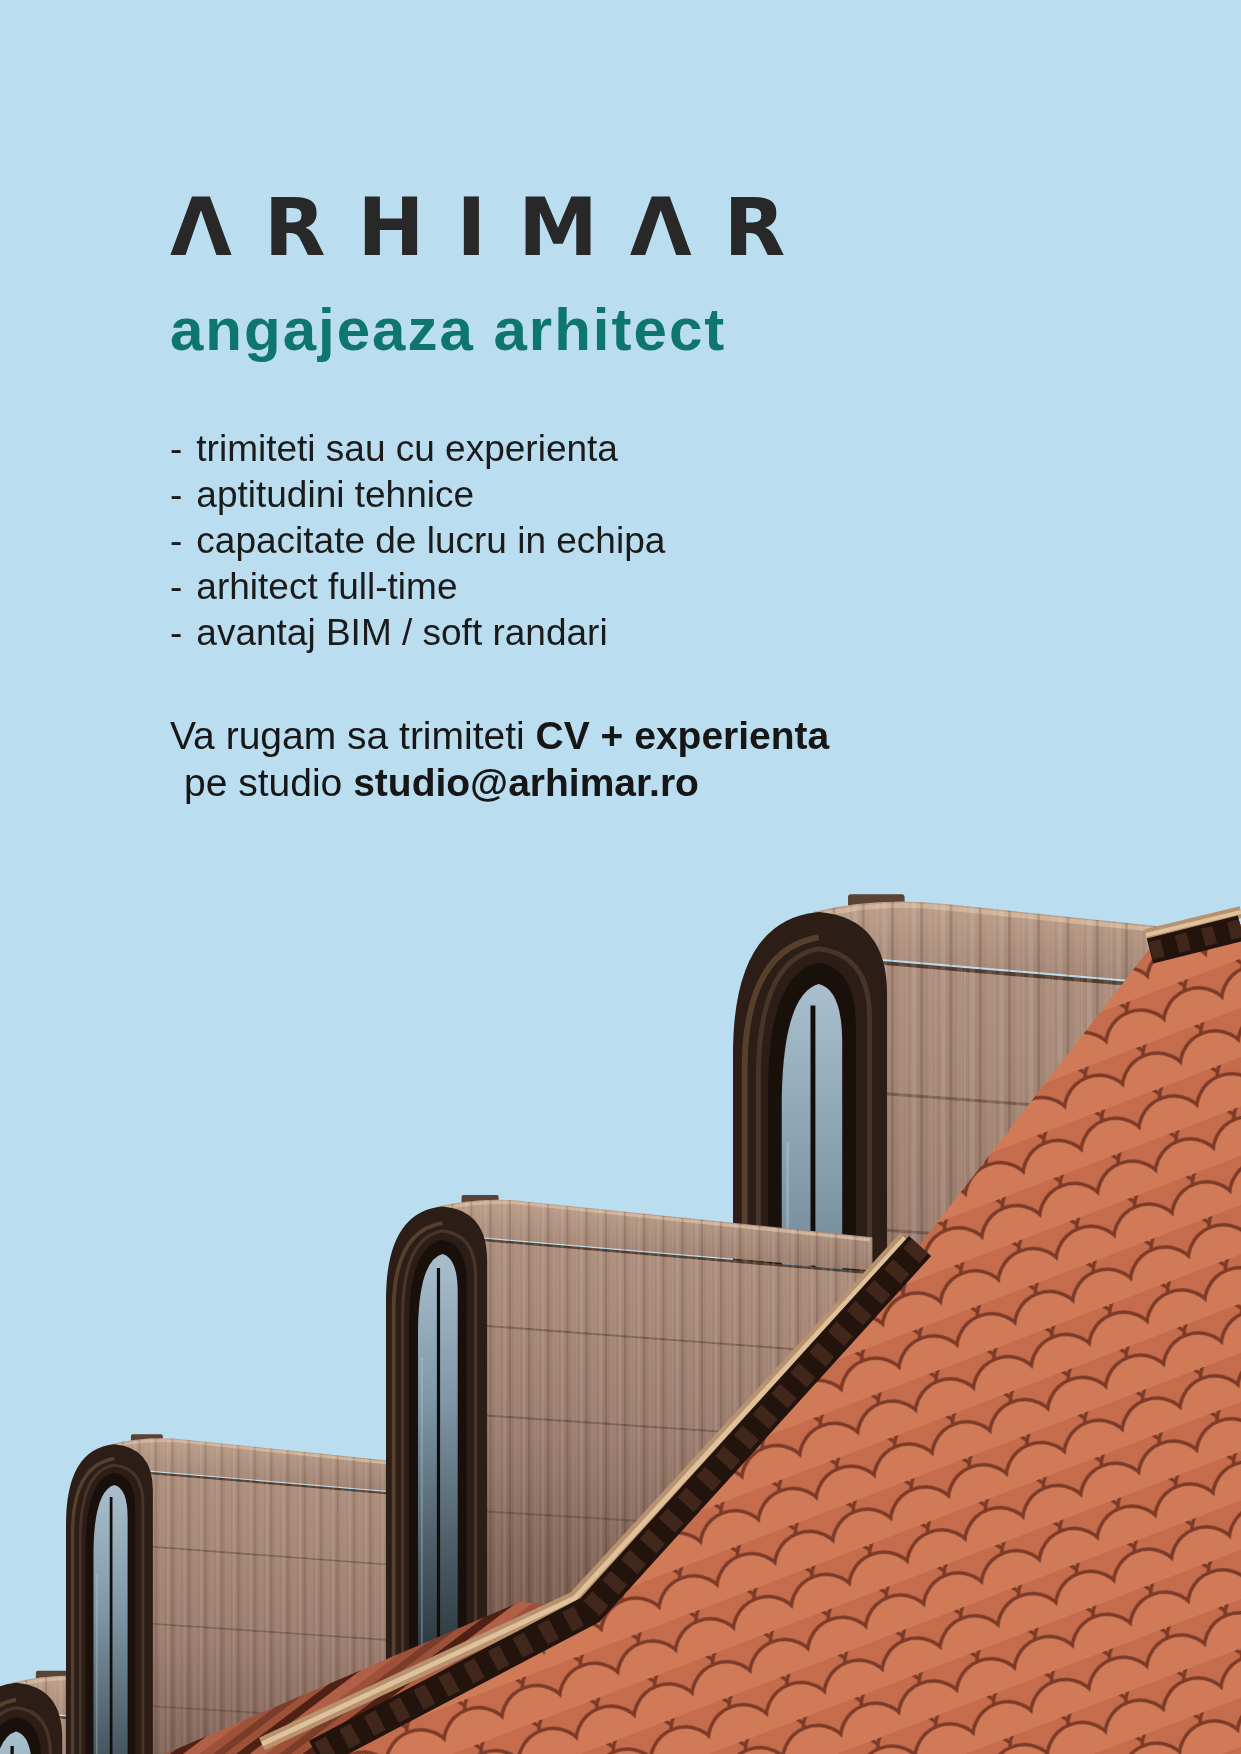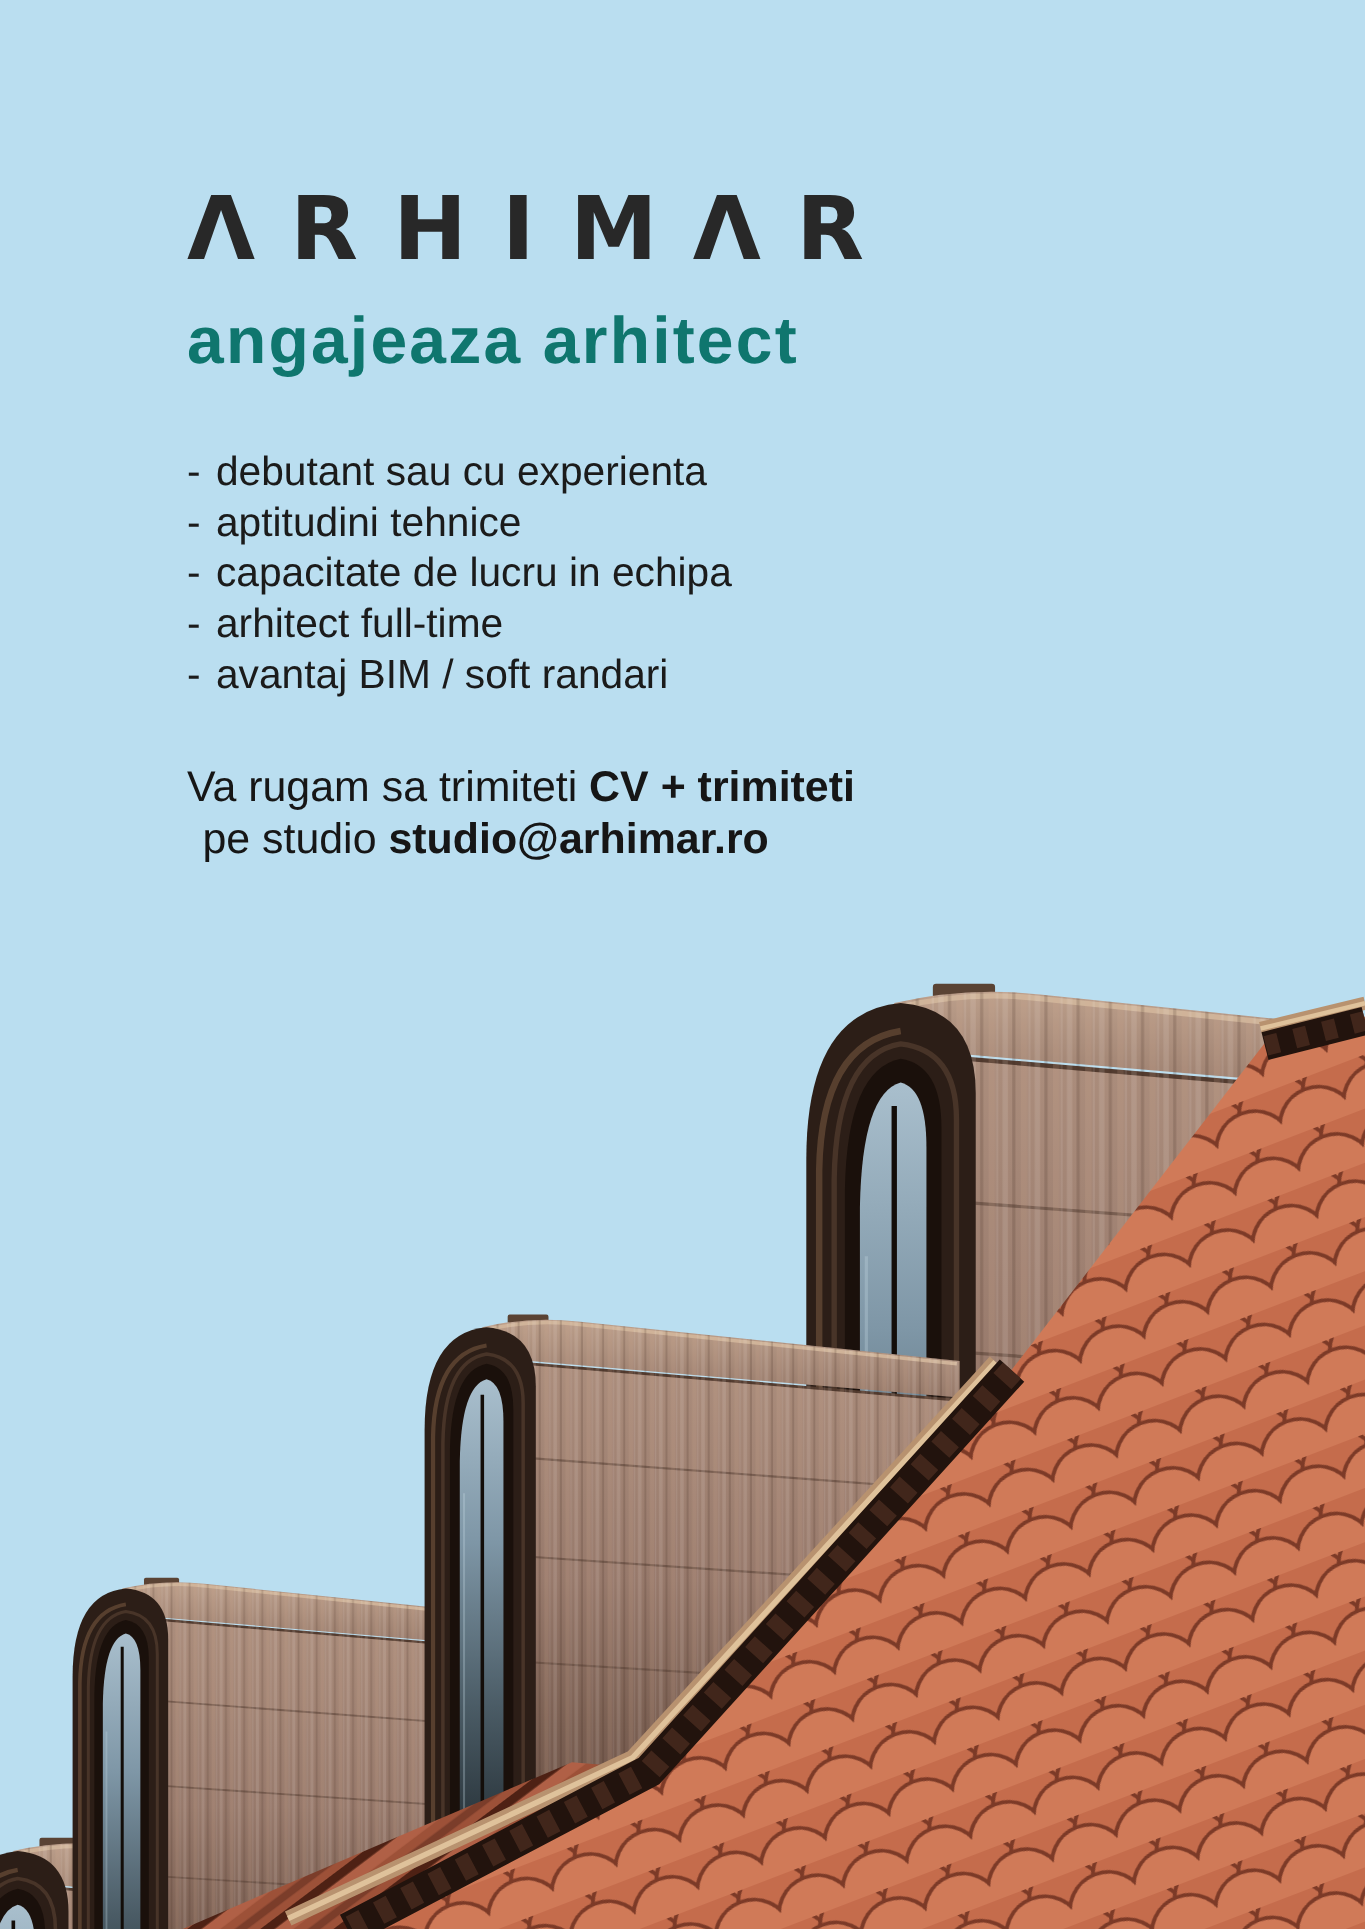--- a/index.html
+++ b/index.html
@@ -4,21 +4,21 @@
 <style>
   html,body{margin:0;padding:0;}
   body{font-family:"Liberation Sans","DejaVu Sans",sans-serif;}
   .poster{
     position:relative;
     width:1241px;height:1754px;
     overflow:hidden;
     background:#badef0;
   }
   .content{
-    position:absolute;left:170px;top:168px;width:900px;
+    position:absolute;left:170px;top:188px;width:900px;
     color:#1f1f1f;
   }
   .logo{
     margin:0;
     font-family:"DejaVu Sans","Liberation Sans",sans-serif;
     font-size:80px;line-height:80px;font-weight:600;
     letter-spacing:.40em;color:#282828;white-space:nowrap;
   }
   .headline{
     margin:30px 0 0 0;
@@ -45,29 +45,29 @@
 <body>
 
 <div class="poster" style="background-color: rgb(186, 222, 240);">
 
   <div class="content">
     <h1 class="logo">ΛRHIMΛR</h1>
 
     <h2 class="headline">angajeaza arhitect</h2>
 
     <ul class="reqs">
-      <li><span class="dash">-</span><span>debutant sau cu experienta</span></li>
+      <li><span class="dash">-</span><span>trimiteti sau cu experienta</span></li>
       <li><span class="dash">-</span><span>aptitudini tehnice</span></li>
       <li><span class="dash">-</span><span>capacitate de lucru in echipa</span></li>
       <li><span class="dash">-</span><span>arhitect full-time</span></li>
       <li><span class="dash">-</span><span>avantaj BIM / soft randari</span></li>
     </ul>
 
     <div class="contact">
-      <p class="l1"><span>Va rugam sa trimiteti </span><span class="b">CV + trimiteti</span></p>
+      <p class="l1"><span>Va rugam sa trimiteti </span><span class="b">CV + experienta</span></p>
       <p class="l2"><span>pe studio </span><span class="b">studio@arhimar.ro</span></p>
     </div>
   </div>
 
   <svg class="photo" viewBox="0 0 1241 974" width="1241" height="974" xmlns="http://www.w3.org/2000/svg">
     <defs>
       <linearGradient id="gradCopper" x1="0" y1="0" x2="0" y2="1">
         <stop offset="0" stop-color="#ab8d7c"></stop>
         <stop offset=".45" stop-color="#97796b"></stop>
         <stop offset=".75" stop-color="#7b6053"></stop>

